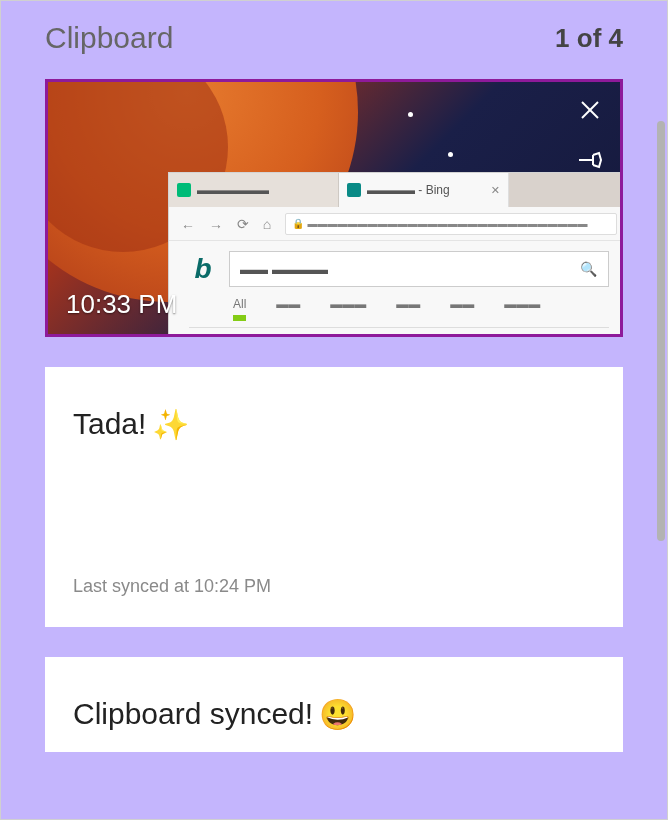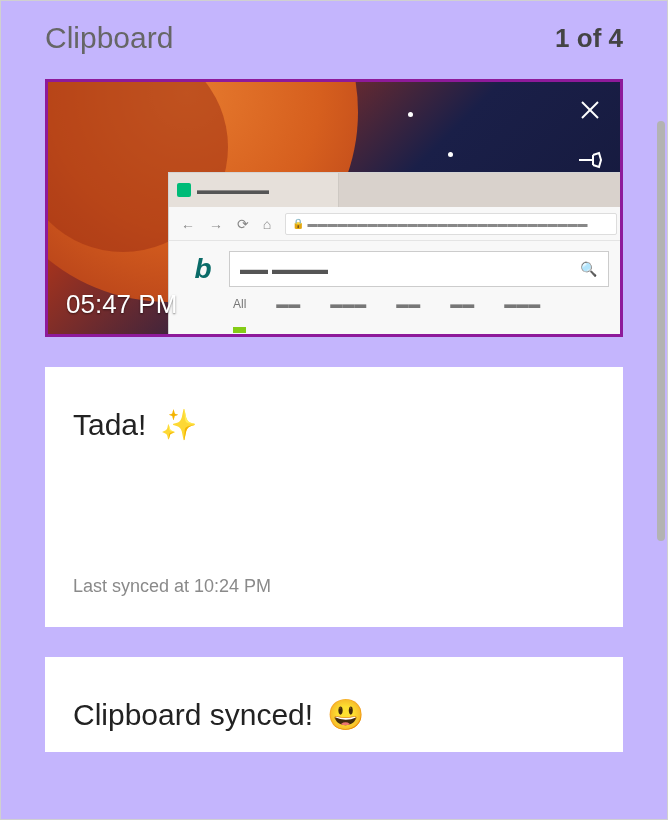--- a/index.html
+++ b/index.html
@@ -100,37 +100,37 @@
     .tab-close { margin-left: auto; color: #888; font-size: 11px; }
     .browser-addr { height: 34px; display: flex; align-items: center; gap: 14px; padding: 0 12px; background: #f8f8f8; border-bottom: 1px solid rgba(0,0,0,0.08); }
     .addr-ico { color: #888; font-size: 14px; }
     .addr-bar { flex: 1; height: 22px; background: #fff; border: 1px solid #ddd; border-radius: 2px; font-size: 10px; color: #888; padding: 0 6px; display: flex; align-items: center; white-space: nowrap; overflow: hidden; }
     .bing-page { padding: 10px 20px; display: flex; flex-direction: column; gap: 10px; }
     .bing-row { display: flex; align-items: center; gap: 12px; }
     .bing-logo { font-size: 28px; font-weight: 700; color: #0a6b68; font-style: italic; width: 28px; text-align: center; }
     .bing-search { flex: 1; height: 36px; border: 1px solid #ccc; background: #fff; display: flex; align-items: center; padding: 0 10px; font-size: 14px; color: #555; }
     .bing-search-ico { margin-left: auto; color: #0a6b68; }
     .bing-nav { display: flex; gap: 30px; padding-left: 44px; font-size: 12px; color: #777; border-bottom: 1px solid #ddd; padding-bottom: 6px; }
-    .bing-nav span:first-child { border-bottom: 6px solid #84cc16; padding-bottom: 16px; }
+    .bing-nav span:first-child { border-bottom: 6px solid #84cc16; padding-bottom: 4px; }
     .overlay-controls {
       position: absolute;
       top: 14px; right: 16px;
       display: flex; flex-direction: column; gap: 22px;
       align-items: center;
     }
     .ctrl-btn { color: #fff; width: 28px; height: 28px; display: flex; align-items: center; justify-content: center; cursor: pointer; }
     .ctrl-btn svg { stroke: #fff; fill: none; stroke-width: 2; }
     .timestamp {
       position: absolute;
       left: 18px; bottom: 14px;
       color: #fff; font-size: 26px; font-weight: 400;
       text-shadow: 0 1px 2px rgba(0,0,0,0.5);
     }
     .text-card { padding: 40px 28px 30px 28px; min-height: 260px; display: flex; flex-direction: column; }
-    .text-main { font-size: 30px; color: #222; display: flex; align-items: center; gap: 14px; }
+    .text-main { font-size: 30px; color: #222; display: flex; gap: 6px; }
     .sync-line { margin-top: auto; color: #8a8a8a; font-size: 18px; }
     .text-card-short { padding: 40px 28px 20px 28px; }
     .emoji { font-size: 30px; }
     .sparkle { font-size: 30px; }
   </style>
 </head>
 <body>
 
 <div class="panel">
   <div class="header">
@@ -147,20 +147,25 @@
           <div class="planet-inner"></div>
           <div class="star" style="left:360px; top:30px"></div>
           <div class="star" style="left:400px; top:70px"></div>
         </div>
         <div class="browser">
           <div class="browser-tabs">
             <div class="browser-tab">
               <span class="tab-ico"></span>
               <span>▬▬▬▬▬▬</span>
             </div>
+            <div class="browser-tab active">
+              <span class="tab-ico bing"></span>
+              <span>▬▬▬▬ - Bing</span>
+              <span class="tab-close">✕</span>
+            </div>
           </div>
           <div class="browser-addr">
             <span class="addr-ico">←</span>
             <span class="addr-ico">→</span>
             <span class="addr-ico">⟳</span>
             <span class="addr-ico">⌂</span>
             <div class="addr-bar">🔒 ▬▬▬▬▬▬▬▬▬▬▬▬▬▬▬▬▬▬▬▬▬▬▬▬▬▬▬▬</div>
           </div>
           <div class="bing-page">
             <div class="bing-row">
@@ -186,21 +191,21 @@
               <line x1="3" y1="3" x2="19" y2="19"></line>
                 <line x1="19" y1="3" x2="3" y2="19"></line>
             </svg>
           </div>
           <div class="ctrl-btn">
             <svg width="26" height="18" viewBox="0 0 26 18">
               <path d="M2 9 L16 9 M16 4 L16 14 M16 4 L22 2 L24 9 L22 16 L16 14"></path>
             </svg>
           </div>
         </div>
-        <div class="timestamp">05:47 PM</div>
+        <div class="timestamp">10:33 PM</div>
       </div>
     </div>
 
     <div class="card text-card">
       <div class="text-main">
         <span>Tada!</span>
         <span class="sparkle">✨</span>
       </div>
       <div class="sync-line">Last synced at 10:24 PM</div>
     </div>

